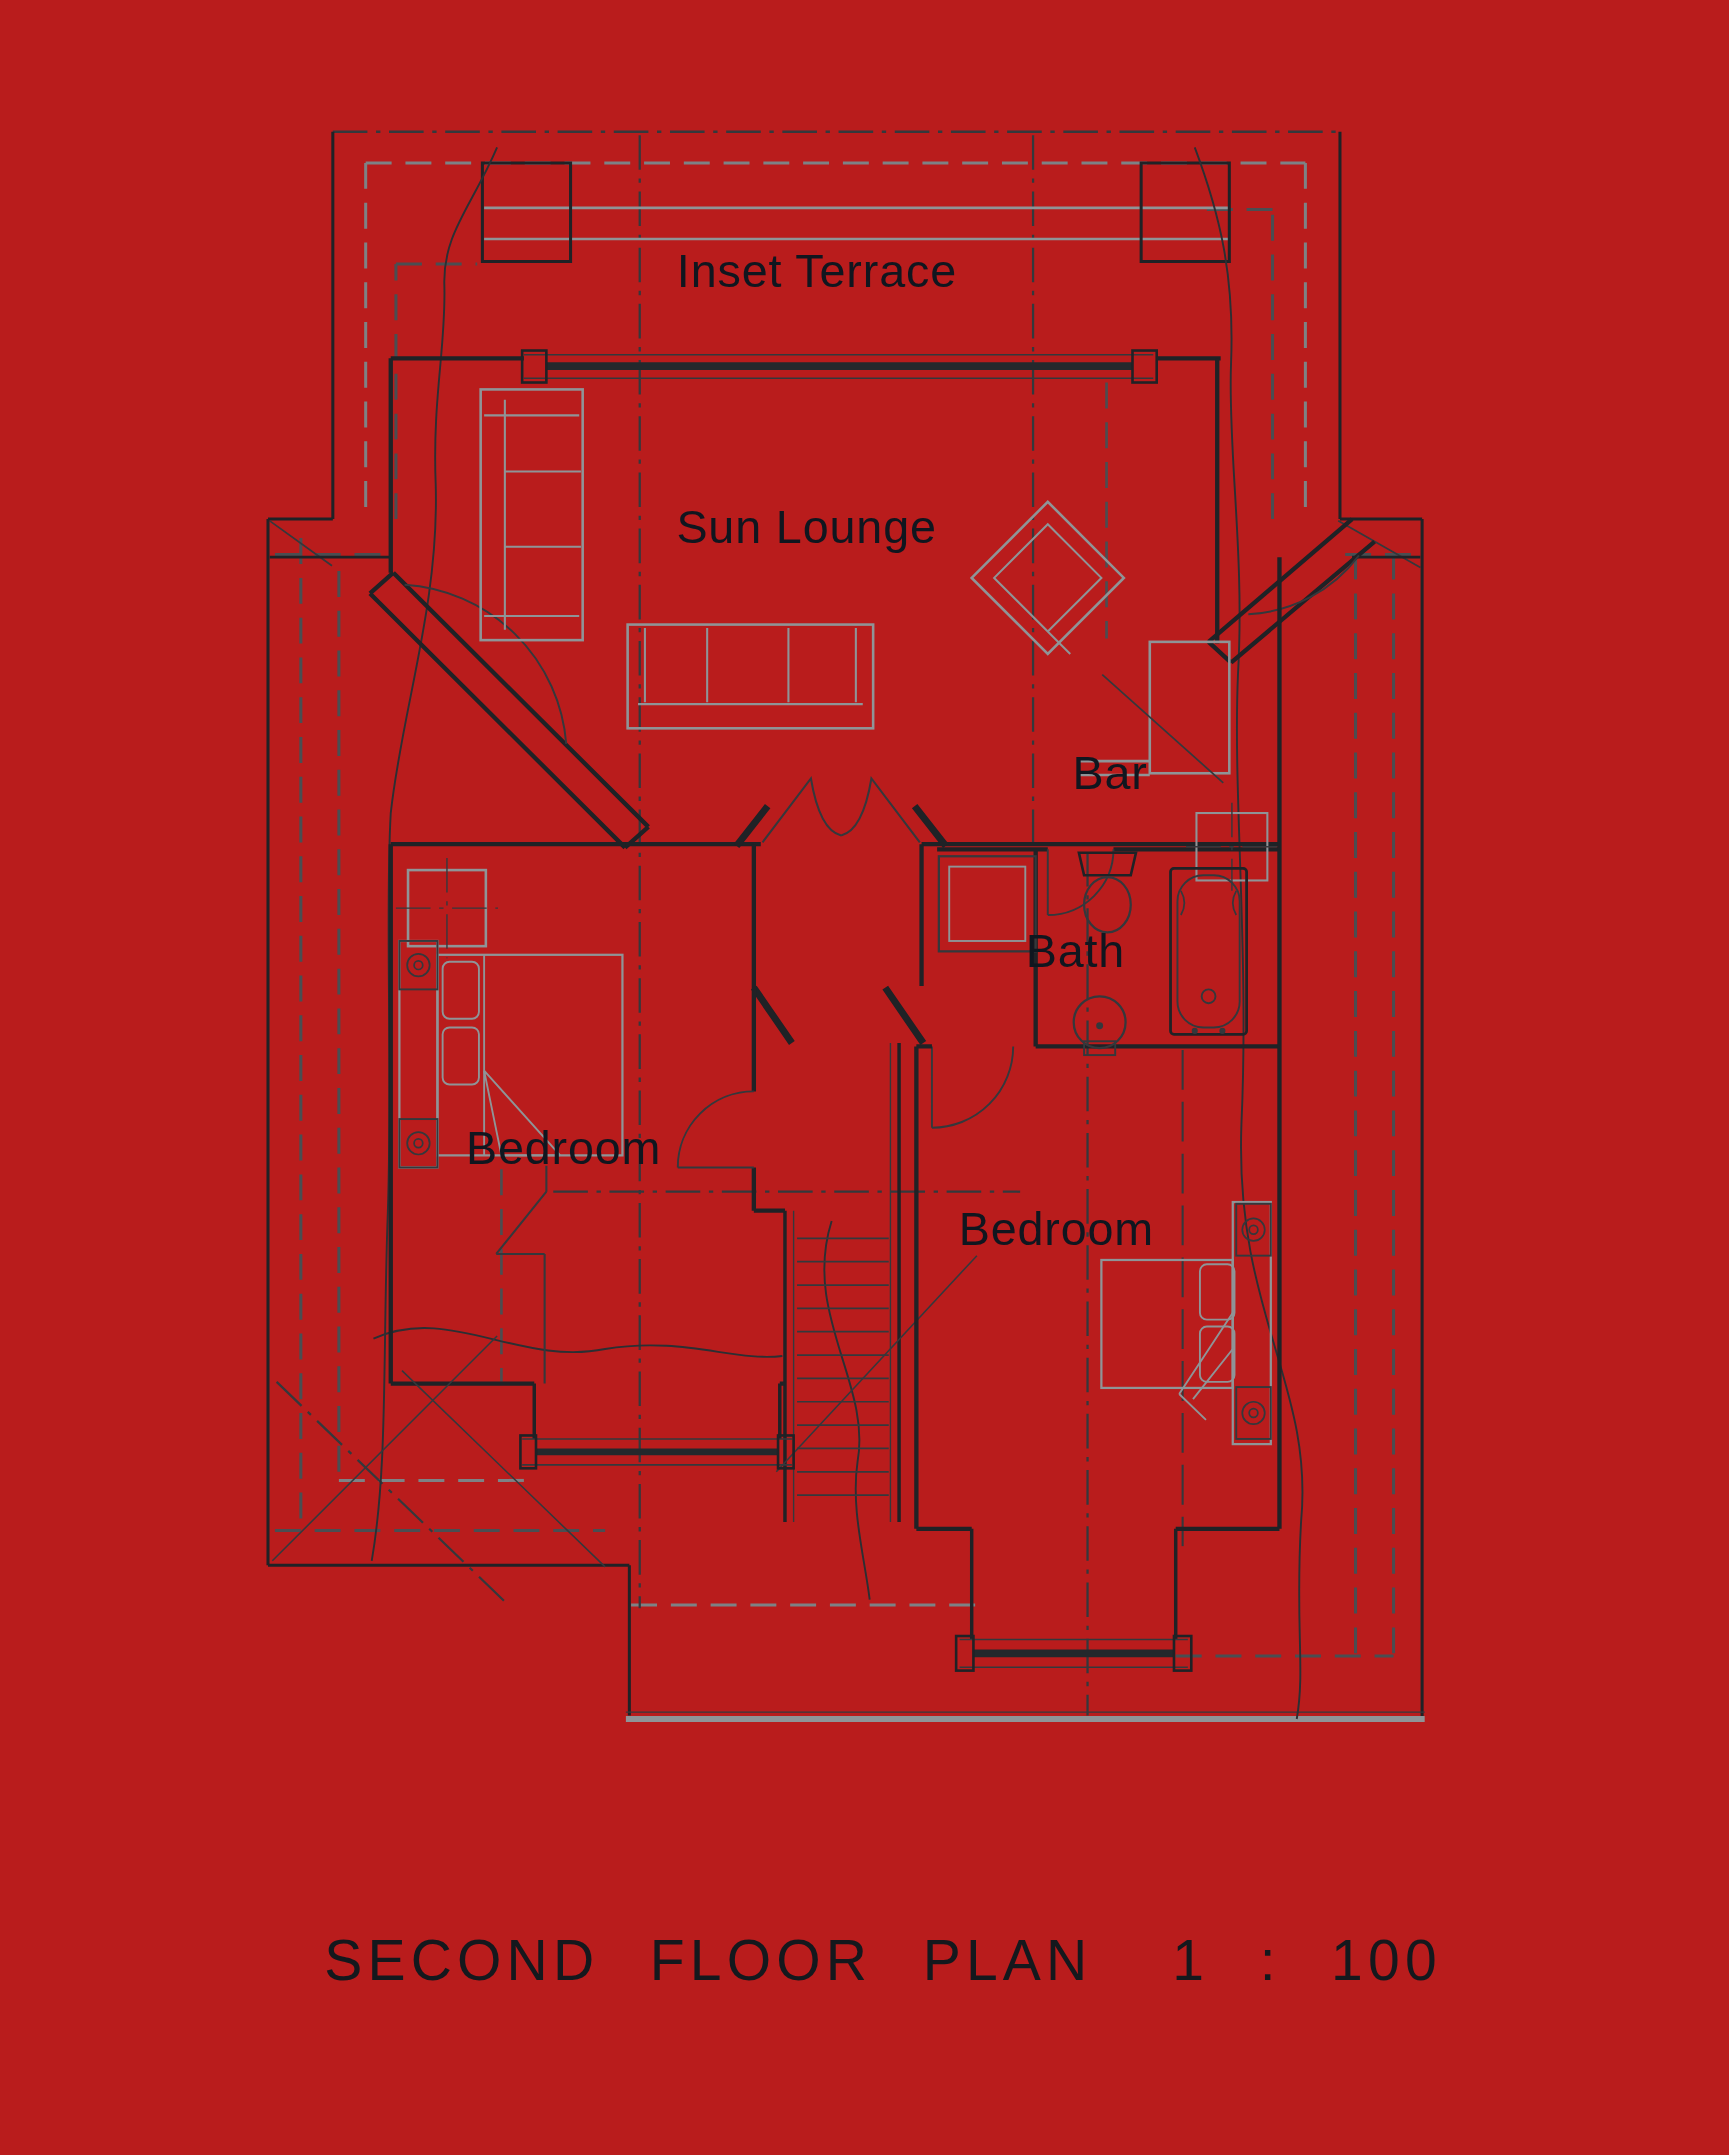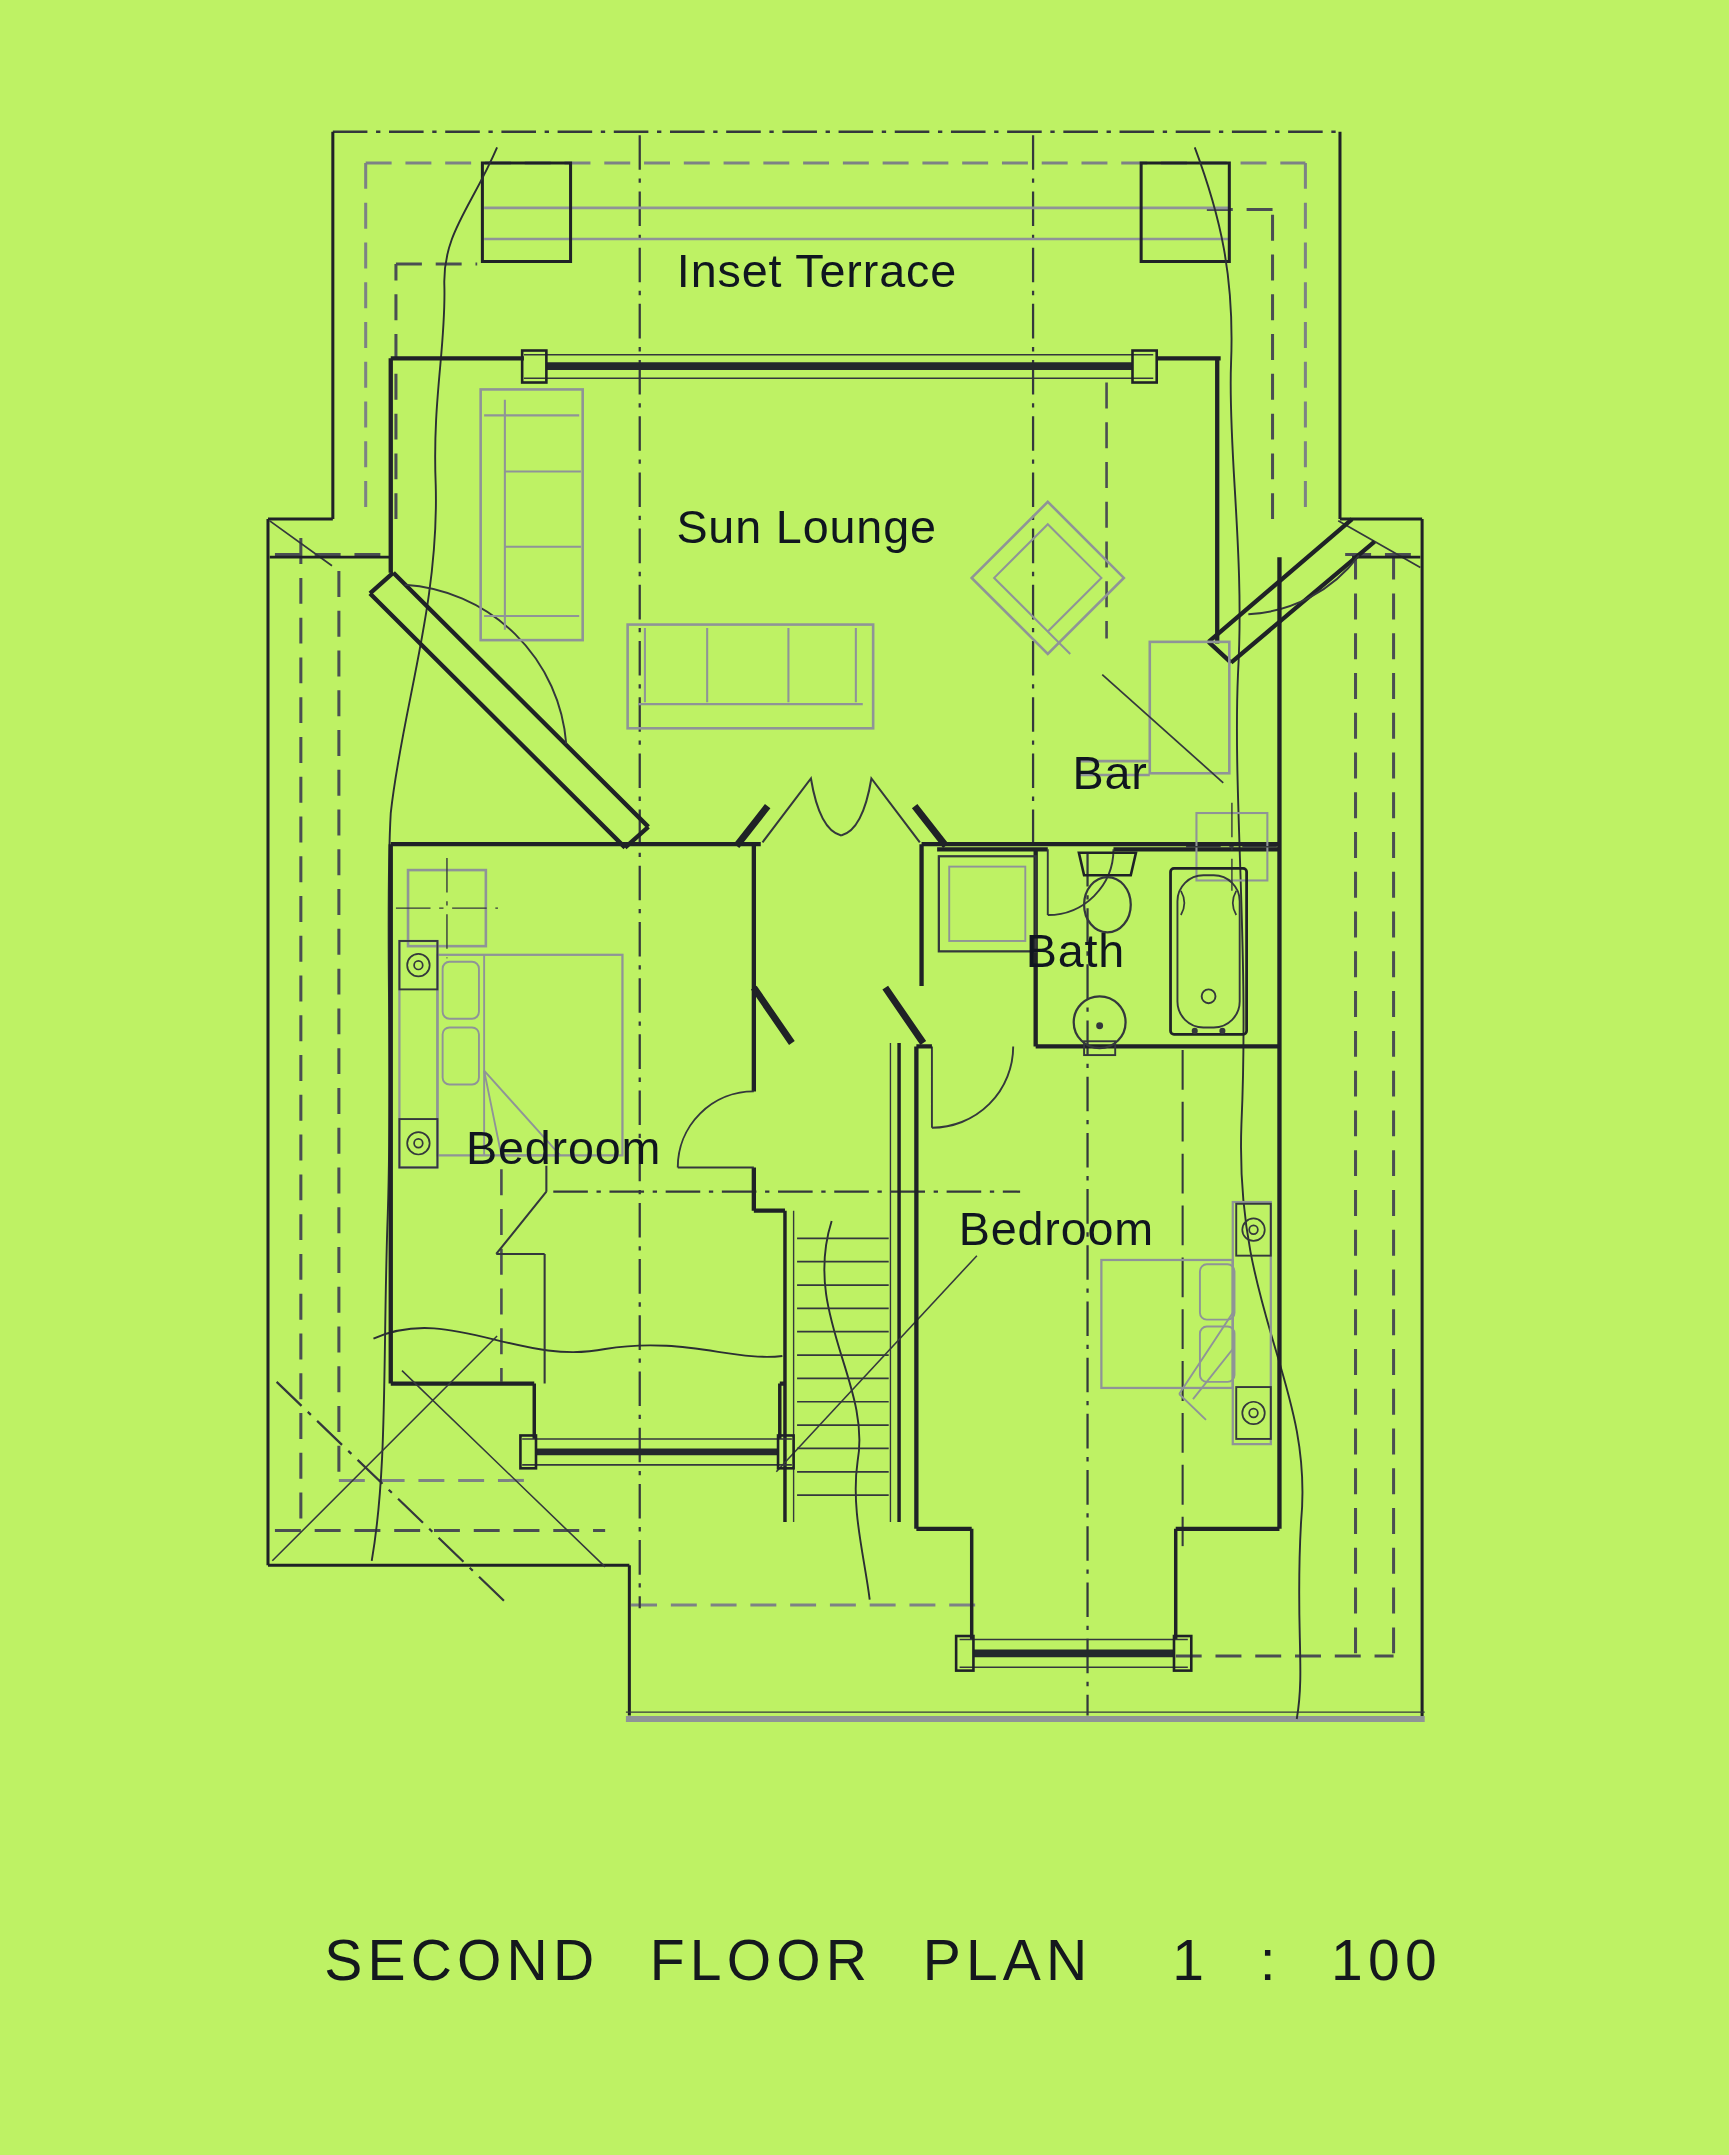--- a/index.html
+++ b/index.html
@@ -1,19 +1,19 @@
 <!DOCTYPE html>
 <html style="font-size:14px"><head>
 <meta charset="utf-8">
 <style>
   html,body{margin:0;padding:0;background:#ffffff;}
   .page{
     position:relative;
     width:1729px;height:2156px;
-    background:#bef264;
+    background:#b91c1c;
     font-family:"Liberation Sans", sans-serif;
     overflow:hidden;
   }
   svg{display:block;}
   .room-label{
     fill:#10161f;
     font-family:"Liberation Sans", sans-serif;
     font-size:54px;
     letter-spacing:1px;
   }

